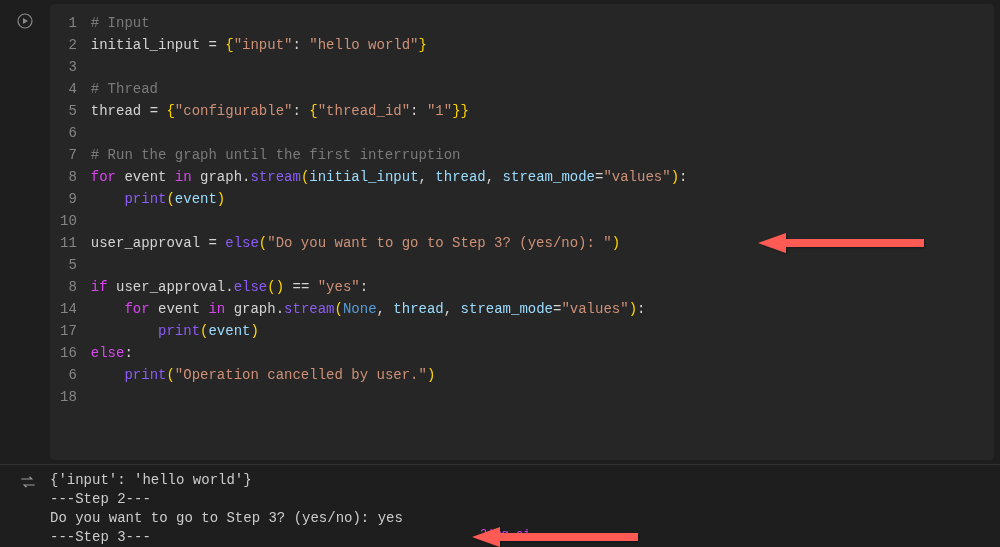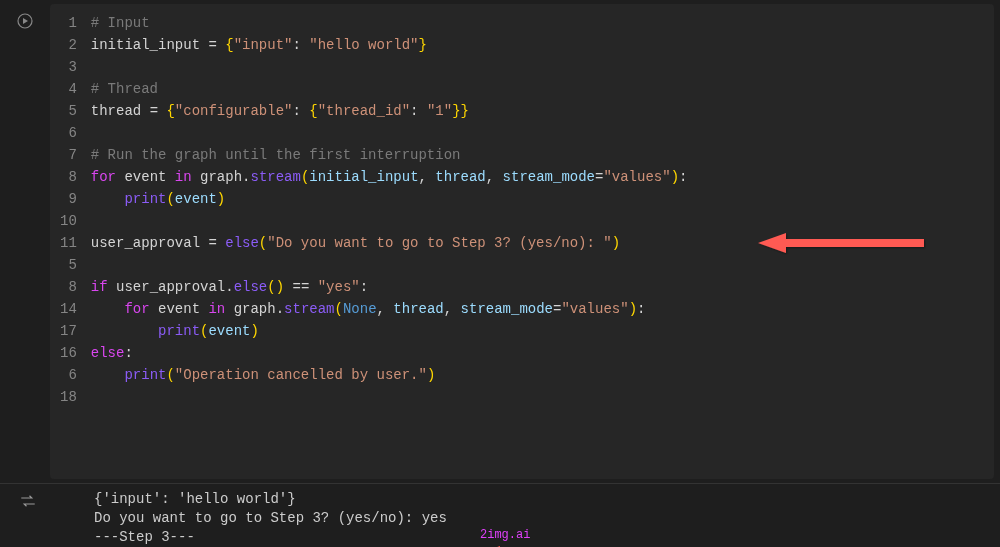--- a/index.html
+++ b/index.html
@@ -97,21 +97,21 @@
       color: #999;
       font-size: 16px;
     }
     .output-lines {
       flex: 1;
       color: #cccccc;
       font-size: 14px;
       line-height: 19px;
       position: relative;
     }
-    .output-line { white-space: pre; margin-left: 44px; }
+    .output-line { white-space: pre; }
     .watermark {
       position: absolute;
       color: #e040fb;
       font-size: 12px;
       bottom: 2px;
       left: 430px;
     }
   </style>
 </head>
 <body>
@@ -181,20 +181,21 @@
 <div class="output-area">
   <div class="output-gutter">
     <span>
       <svg width="18" height="18" viewBox="0 0 24 24" fill="none" stroke="#999" stroke-width="1.6">
         <path d="M3 8h14l-3-3M21 16H7l3 3"></path>
       </svg>
     </span>
   </div>
   <div class="output-lines" id="output-lines">
     <div class="output-line">{'input': 'hello world'}</div>
+      <div class="output-line">---Step 2---</div>
       <div class="output-line">Do you want to go to Step 3? (yes/no): yes</div>
       <div class="output-line">---Step 3---</div>
       <div class="watermark">2img.ai</div>
   <div class="arrow" style="left: 420px; top: 51px;">
         <svg width="170" height="30" viewBox="0 0 170 30">
     <defs>
       <filter id="sh420" x="-20%" y="-20%" width="140%" height="140%">
         <feDropShadow dx="1" dy="1" stdDeviation="1" flood-opacity="0.4"></feDropShadow>
       </filter>
     </defs>

